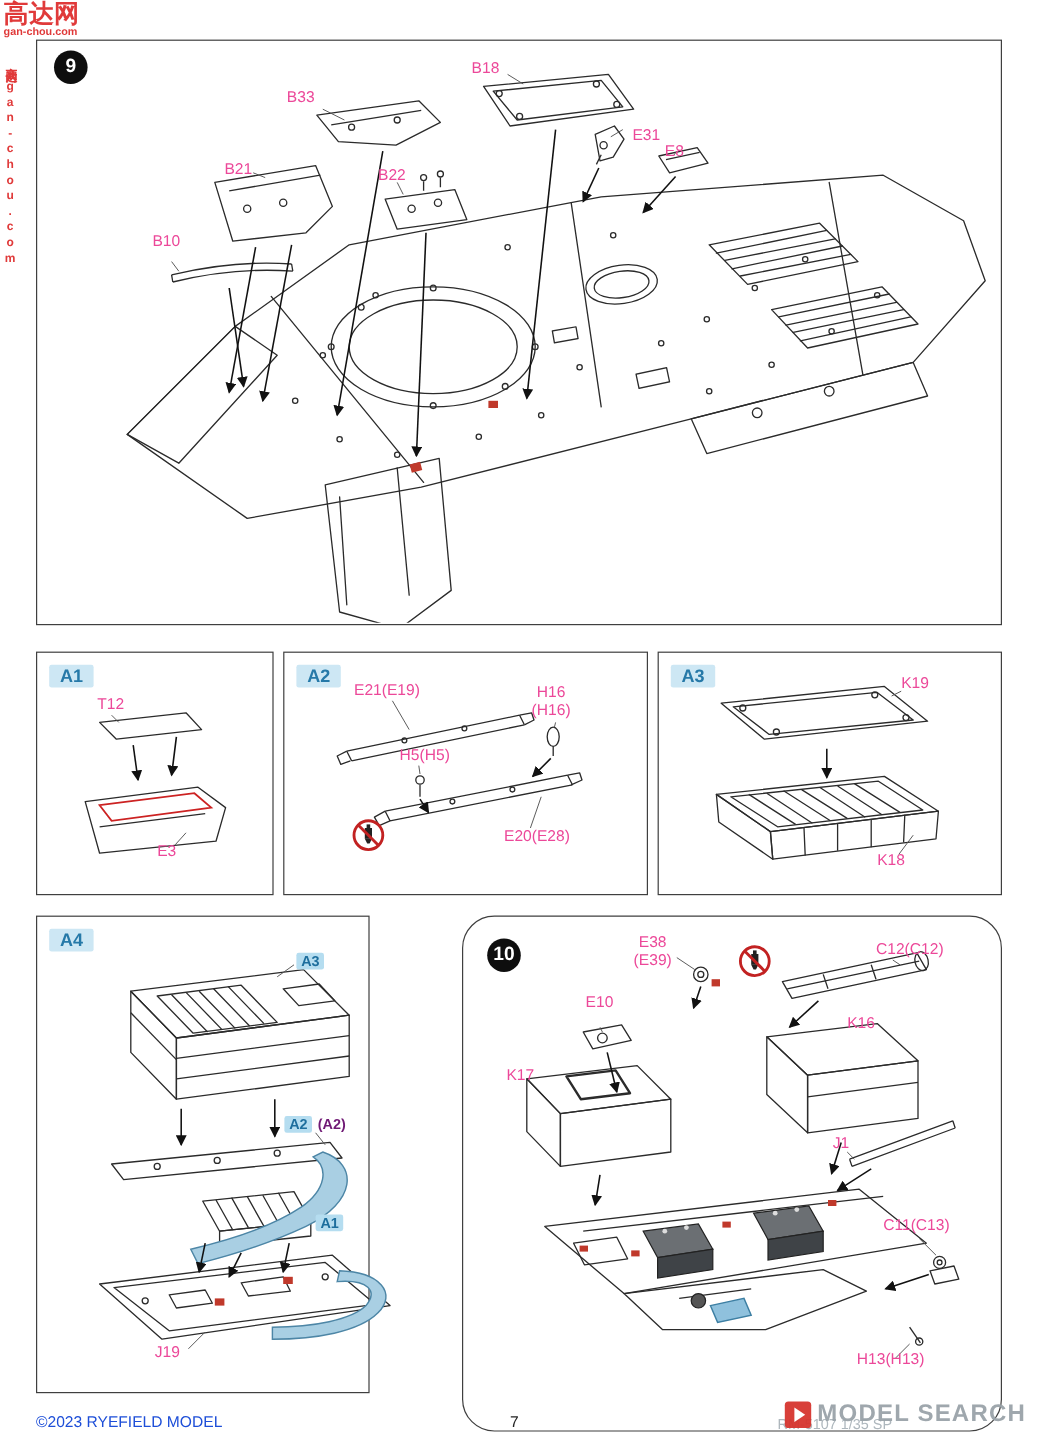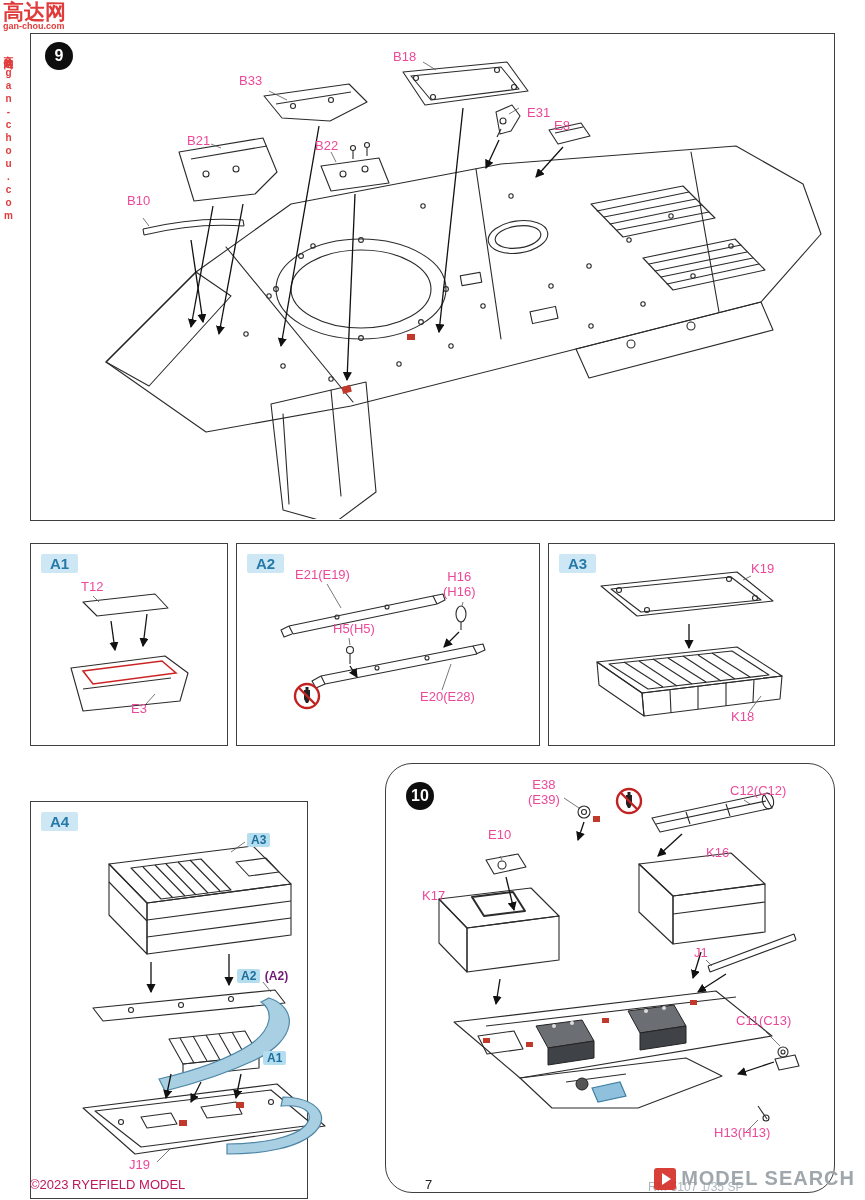--- a/index.html
+++ b/index.html
@@ -21,21 +21,21 @@
   .wm-top{position:absolute;left:3px;top:1px;color:#e03a3a;z-index:9;line-height:1.0;}
   .wm-top .wm-chars{font-size:21px;font-weight:bold;text-shadow:0 0 2px #fff;}
   .wm-top .wm-domain{font-size:9px;font-weight:bold;}
   .wm-side{position:absolute;left:1px;top:48px;writing-mode:vertical-rl;text-orientation:upright;
            font-size:10px;color:#e03a3a;font-weight:bold;letter-spacing:2px;z-index:9;}
   .wm-hobby{position:absolute;right:10px;top:1167px;display:flex;align-items:center;gap:5px;z-index:9;opacity:.95;}
   .hs-icon{width:22px;height:22px;background:#d6352f;border-radius:3px;display:flex;align-items:center;justify-content:center;}
   .hs-icon-glyph{width:0;height:0;border-left:9px solid #fff;border-top:6px solid transparent;border-bottom:6px solid transparent;margin-left:3px;}
   .hs-text{color:#9aa3a9;font-size:20px;font-weight:bold;letter-spacing:1px;}
   
-  .footer-copyright{position:absolute;left:30px;top:1177px;font-size:13px;color:#be185d;z-index:3;}
+  .footer-copyright{position:absolute;left:30px;top:1177px;font-size:13px;color:#1d4ed8;z-index:3;}
   .footer-page{position:absolute;left:425px;top:1177px;font-size:13px;color:#222;z-index:3;}
   .kit-code{position:absolute;left:648px;top:1180px;font-size:12px;color:#aeb7bd;z-index:2;}
 </style>
 </head>
 <body>
 
 <div class="page">
 
   <div class="wm-top">
     <div class="wm-chars">高达网</div>
@@ -266,21 +266,21 @@
       </g>
       <g stroke="#111" stroke-width="1.3" fill="none">
         <line x1="140" y1="80" x2="140" y2="104" marker-end="url(#ah3)"></line>
       </g>
     </svg>
     <div class="corner-tag">A3</div>
     <div class="plabel" style="left:202px;top:18px;">K19</div>
     <div class="plabel" style="left:182px;top:166px;">K18</div>
   </section>
 
-  <section class="panel" style="left:30px;top:801px;width:278px;height:398px;">
+  <section class="panel" style="left:30px;top:763px;width:278px;height:398px;">
     <svg width="338" height="395" viewBox="0 0 338 395">
       <defs>
         <marker id="ah4" viewBox="0 0 8 8" refX="7" refY="4" markerWidth="7" markerHeight="7" orient="auto">
           <path d="M0,0 L8,4 L0,8 Z" fill="#111"></path>
         </marker>
       </defs>
       <g fill="none" stroke="#2b2b2b" stroke-width="1.1" stroke-linejoin="round">
         <polygon points="78,62 222,44 260,82 116,101"></polygon>
         <polygon points="78,62 116,101 116,152 78,113"></polygon>
         <polygon points="116,101 260,82 260,133 116,152"></polygon>

